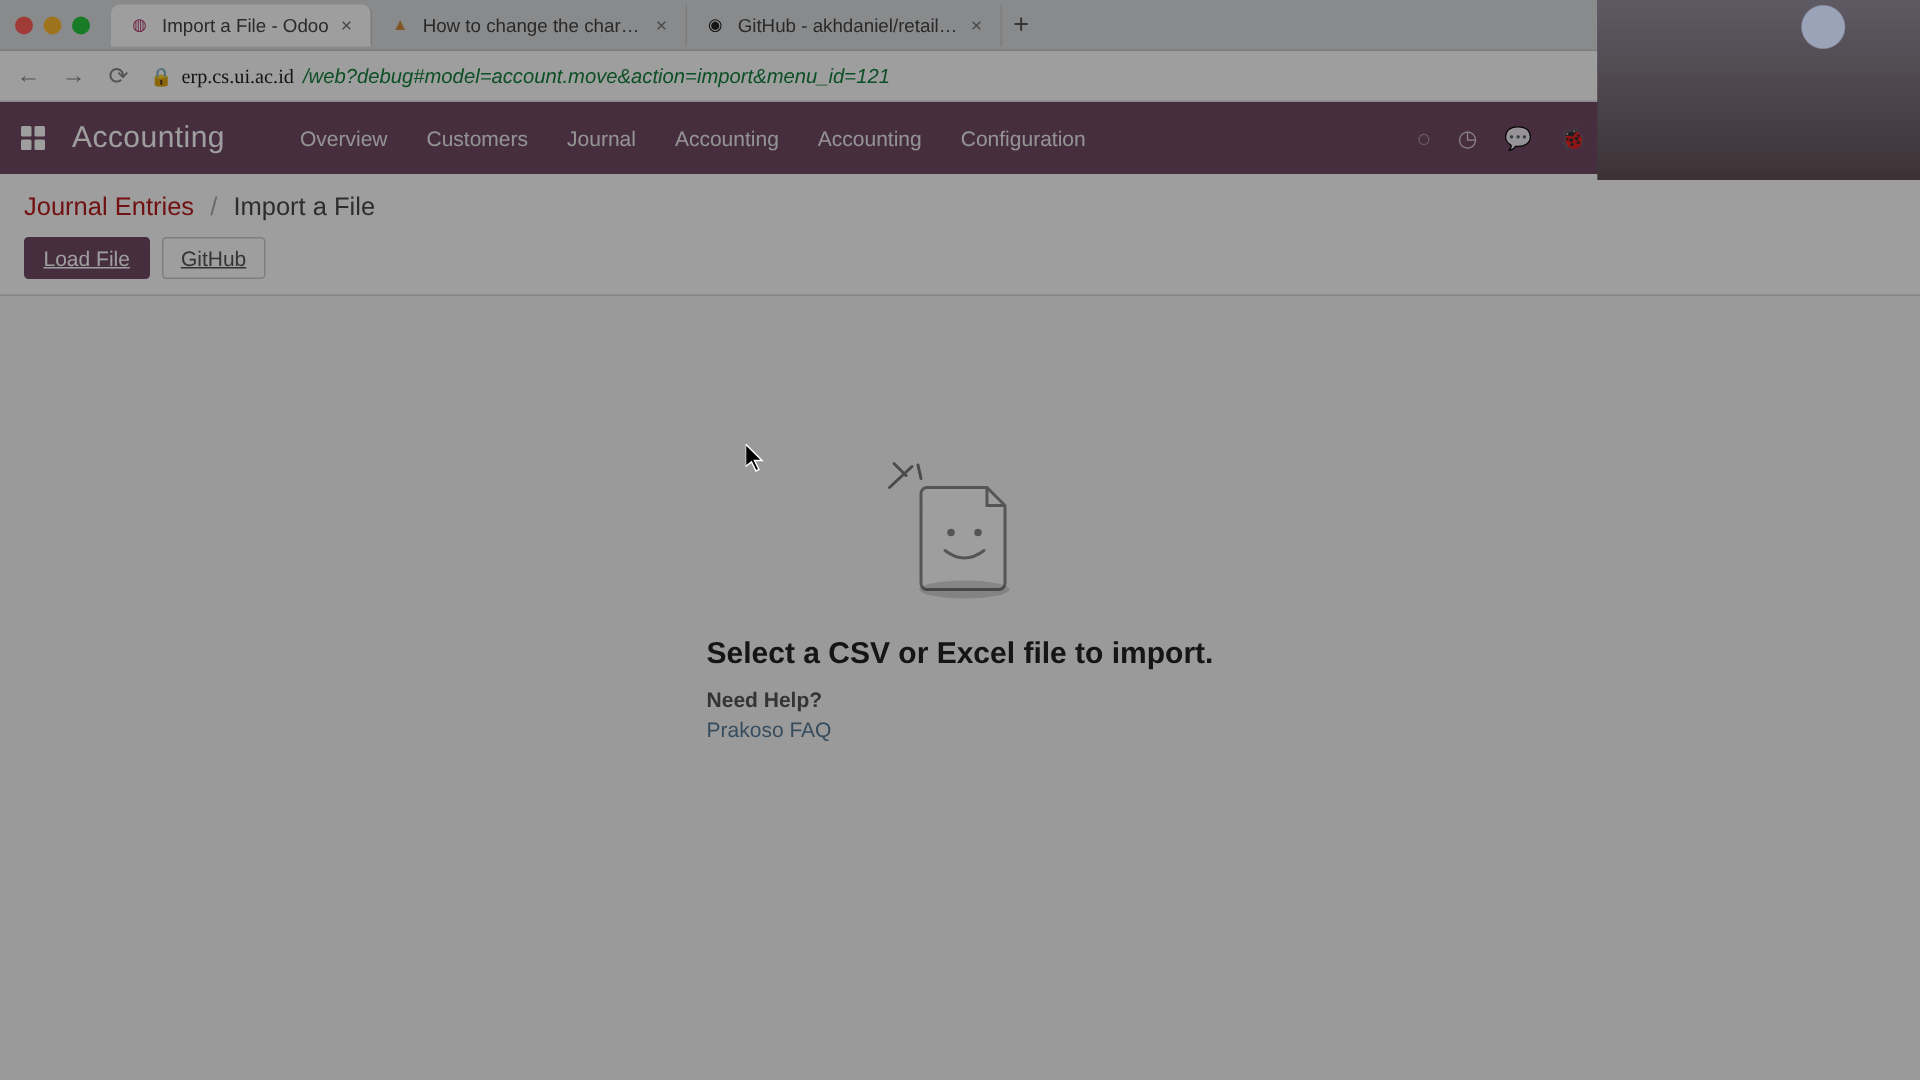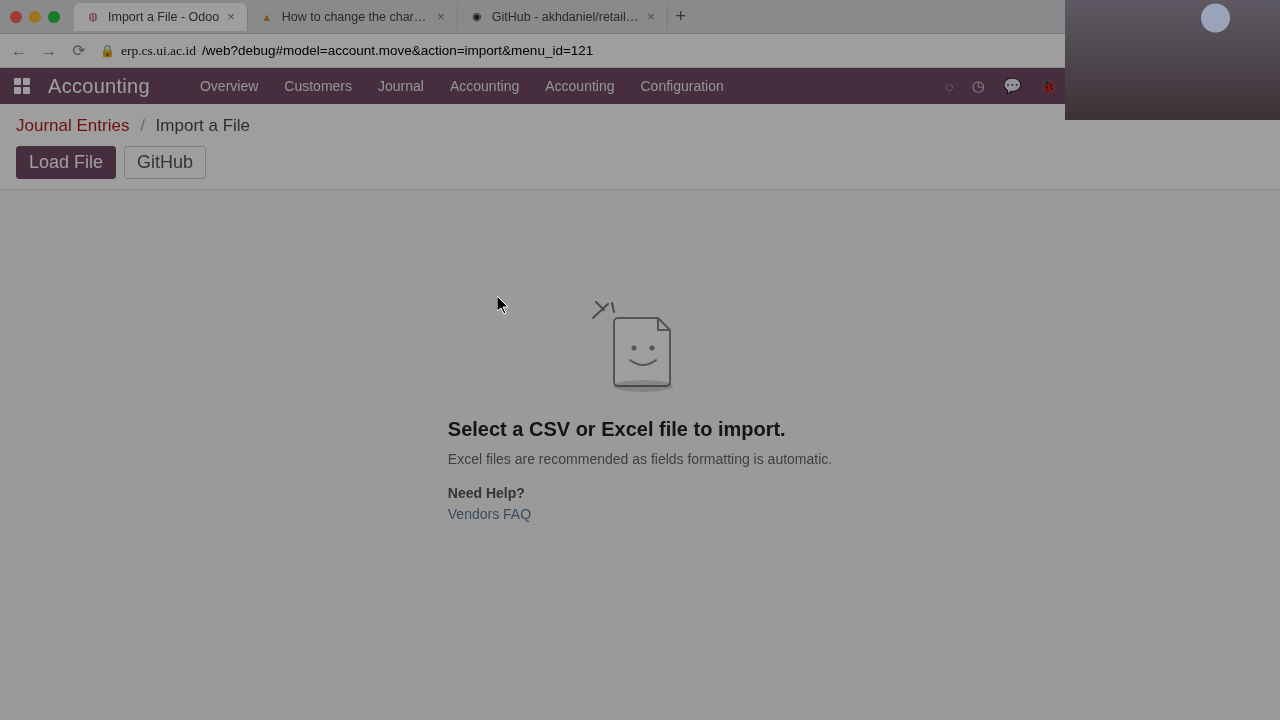--- a/index.html
+++ b/index.html
@@ -22,43 +22,43 @@
   .tab .favicon { width: 14px; height: 14px; display: inline-flex; align-items: center; justify-content: center; font-size: 11px; }
   .tab .tab-title { overflow: hidden; text-overflow: ellipsis; flex: 1; }
   .tab .tab-x { color: #777; font-size: 13px; }
   .newtab { width: 26px; text-align: center; color: #555; font-size: 18px; cursor: pointer; }
 
   .urlbar { height: 34px; background: #fff; display: flex; align-items: center; padding: 0 10px; border-bottom: 1px solid #ddd; gap: 12px; }
   .urlbar .navbtn { color: #888; font-size: 16px; cursor: pointer; width: 18px; text-align: center; }
   .urlbar .lock { color: #5a5a5a; font-size: 12px; }
   .url { flex: 1; font-size: 13.5px; color: #5b5b5b; display: flex; align-items: center; gap: 6px; }
   .url .domain { color: #222; font-family: Liberation Serif, serif; }
-  .url .rest { color: #000000; }
+  .url .rest { color: #15803d; font-style: italic; }
   .star { color: #888; font-size: 15px; cursor: pointer; }
   .abp { background: #d13426; color: #fff; font-size: 9px; font-weight: 700; padding: 2px 3px; border-radius: 2px; }
 
   
-  .odoo-nav { height: 36px; background: #714b67; display: flex; align-items: center; color: #fff; padding: 0 14px; font-size: 14px; }
+  .odoo-nav { height: 48px; background: #714b67; display: flex; align-items: center; color: #fff; padding: 0 14px; font-size: 14px; }
   .apps-icon { width: 16px; height: 16px; display: grid; grid-template-columns: 1fr 1fr; grid-template-rows: 1fr 1fr; gap: 2px; margin-right: 18px; cursor: pointer; }
   .apps-icon span { background: #fff; border-radius: 1px; }
   .brand { font-size: 20px; font-weight: 300; margin-right: 34px; cursor: pointer; letter-spacing: .3px; }
   .menu { display: flex; gap: 26px; margin-left: 16px; }
   .menu-item { color: #eee; cursor: pointer; }
   .nav-right { margin-left: auto; display: flex; align-items: center; gap: 18px; color: #e8e0e6; }
   .nav-right .ico { font-size: 15px; cursor: pointer; opacity: .9; }
   .user { display: flex; align-items: center; gap: 7px; cursor: pointer; margin-right: 6px; }
   .avatar { width: 18px; height: 18px; border-radius: 50%; background: #b79eb0; }
 
   
   .subhead { background: #fff; padding: 12px 16px 10px 16px; border-bottom: 1px solid #e4e4e4; }
   .breadcrumb { font-size: 17px; color: #4a4a4a; margin-bottom: 10px; }
   .breadcrumb .link { color: #b91c1c; cursor: pointer; }
   .breadcrumb .sep { color: #aaa; margin: 0 6px; }
   .actions { display: flex; gap: 8px; }
-  .btn { font-size: 18px; padding: 5px 12px; border: 1px solid #ccc; border-radius: 3px; background: #fff; cursor: pointer; color: #555; }
+  .btn { font-size: 14px; padding: 5px 12px; border: 1px solid #ccc; border-radius: 3px; background: #fff; cursor: pointer; color: #555; text-decoration: underline; }
   .btn.primary { background: #714b67; color: #fff; border-color: #714b67; }
 
   
   .content { background: #f9f9f9; height: calc(720px - 34px - 34px - 40px - 76px); display: flex; align-items: flex-start; justify-content: center; padding-top: 110px; }
   .empty { color: #444; }
   .file-illo { width: 100px; height: 100px; margin: 0 auto 18px auto; position: relative; }
   .file-illo svg { width: 100%; height: 100%; }
   .empty h2 { font-size: 20px; font-weight: 700; color: #222; margin-bottom: 10px; }
   .empty p { font-size: 14px; color: #666; margin-bottom: 18px; }
   .empty .help { font-size: 14px; color: #555; margin-bottom: 4px; font-weight: bold; }
@@ -159,23 +159,22 @@
         <path d="M18 4 L3 18 M14 10 L6 2 M24 12 L22 3" stroke="#7a7a7a" stroke-width="2" fill="none" stroke-linecap="round"></path>
         <path d="M28 18 h40 l12 12 v52 a4 4 0 0 1 -4 4 h-48 a4 4 0 0 1 -4 -4 v-60 a4 4 0 0 1 4 -4 z" fill="#fff" stroke="#8a8a8a" stroke-width="2"></path>
         <path d="M68 18 v12 h12" fill="none" stroke="#8a8a8a" stroke-width="2"></path>
         <circle cx="44" cy="48" r="2.5" fill="#8a8a8a"></circle>
         <circle cx="62" cy="48" r="2.5" fill="#8a8a8a"></circle>
         <path d="M40 60 q13 10 26 0" stroke="#8a8a8a" stroke-width="2" fill="none" stroke-linecap="round"></path>
         <ellipse cx="53" cy="86" rx="30" ry="6" fill="#000" opacity=".15"></ellipse>
       </svg>
     </div>
     <h2>Select a CSV or Excel file to import.</h2>
-    <p>Excel files are recommended as fields formatting is automatic.</p>
     <div class="help">Need Help?</div>
-    <a>Vendors FAQ</a>
+    <a>Prakoso FAQ</a>
   </div>
 </div>
 
 <div class="webcam">
     <div class="room"></div>
   </div>
 
 <svg class="cursor" width="14" height="20">
   <path d="M0 0 L0 15 L4 12 L7 18 L9 17 L6 11 L11 11 Z" fill="#000" stroke="#fff" stroke-width="1"></path>
 </svg>

